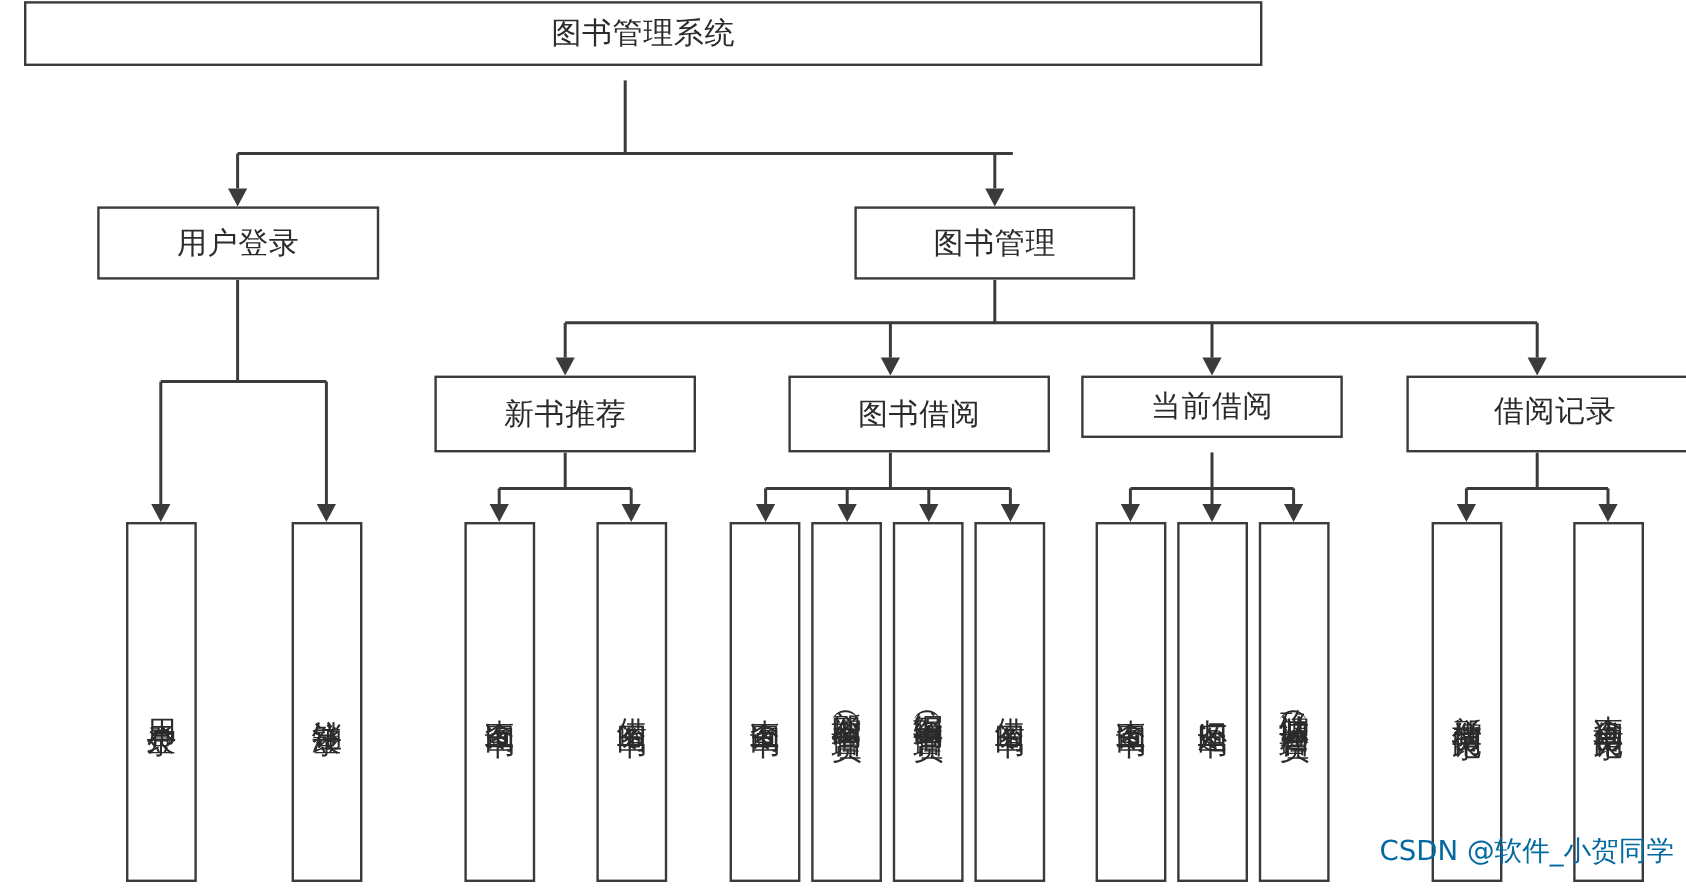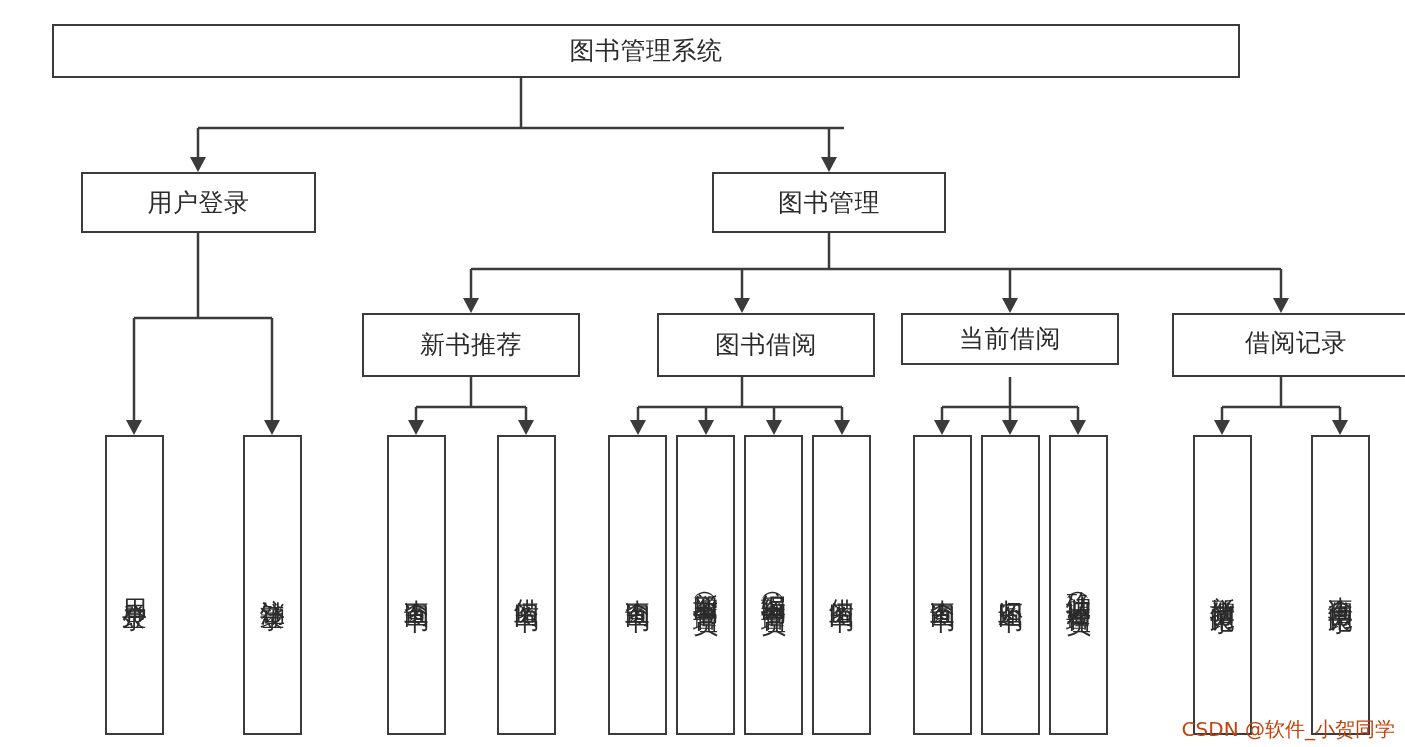--- a/index.html
+++ b/index.html
@@ -61,23 +61,23 @@
     stroke: #3b3b3b;
     stroke-width: 2.5;
     fill: none;
   }
   .arrowfill {
     fill: #3b3b3b;
   }
   #watermark {
     position: absolute;
     right: 10px;
-    bottom: 4px;
-    font-size: 20px;
-    color: #c2410c;
+    bottom: 22px;
+    font-size: 23px;
+    color: #0369a1;
     white-space: nowrap;
     font-family: "DejaVu Sans", "Liberation Sans", sans-serif;
   }
 </style>
 </head>
 <body>
 
 <div id="canvas">
 
   <svg id="edges" viewBox="0 0 1405 747">
@@ -140,21 +140,21 @@
     <path class="arrowfill" d="M 1070 420 L 1086 420 L 1078 435 z"></path>
 
     <path class="edge" d="M 1281 377 L 1281 407"></path>
     <path class="edge" d="M 1222 407 L 1340 407"></path>
     <path class="edge" d="M 1222 407 L 1222 420"></path>
     <path class="arrowfill" d="M 1214 420 L 1230 420 L 1222 435 z"></path>
     <path class="edge" d="M 1340 407 L 1340 420"></path>
     <path class="arrowfill" d="M 1332 420 L 1348 420 L 1340 435 z"></path>
   </svg>
 
-  <div class="node horiz" style="left:20px; top:24px; width:1188px; height:54px;margin-left:32px;">
+  <div class="node horiz" style="left:20px; top:1px; width:1032px; height:54px;">
     <span class="label">图书管理系统</span>
   </div>
 
   <div class="node horiz" style="left:81px; top:172px; width:235px; height:61px;">
     <span class="label">用户登录</span>
   </div>
   <div class="node horiz" style="left:712px; top:172px; width:234px; height:61px;">
     <span class="label">图书管理</span>
   </div>
 

